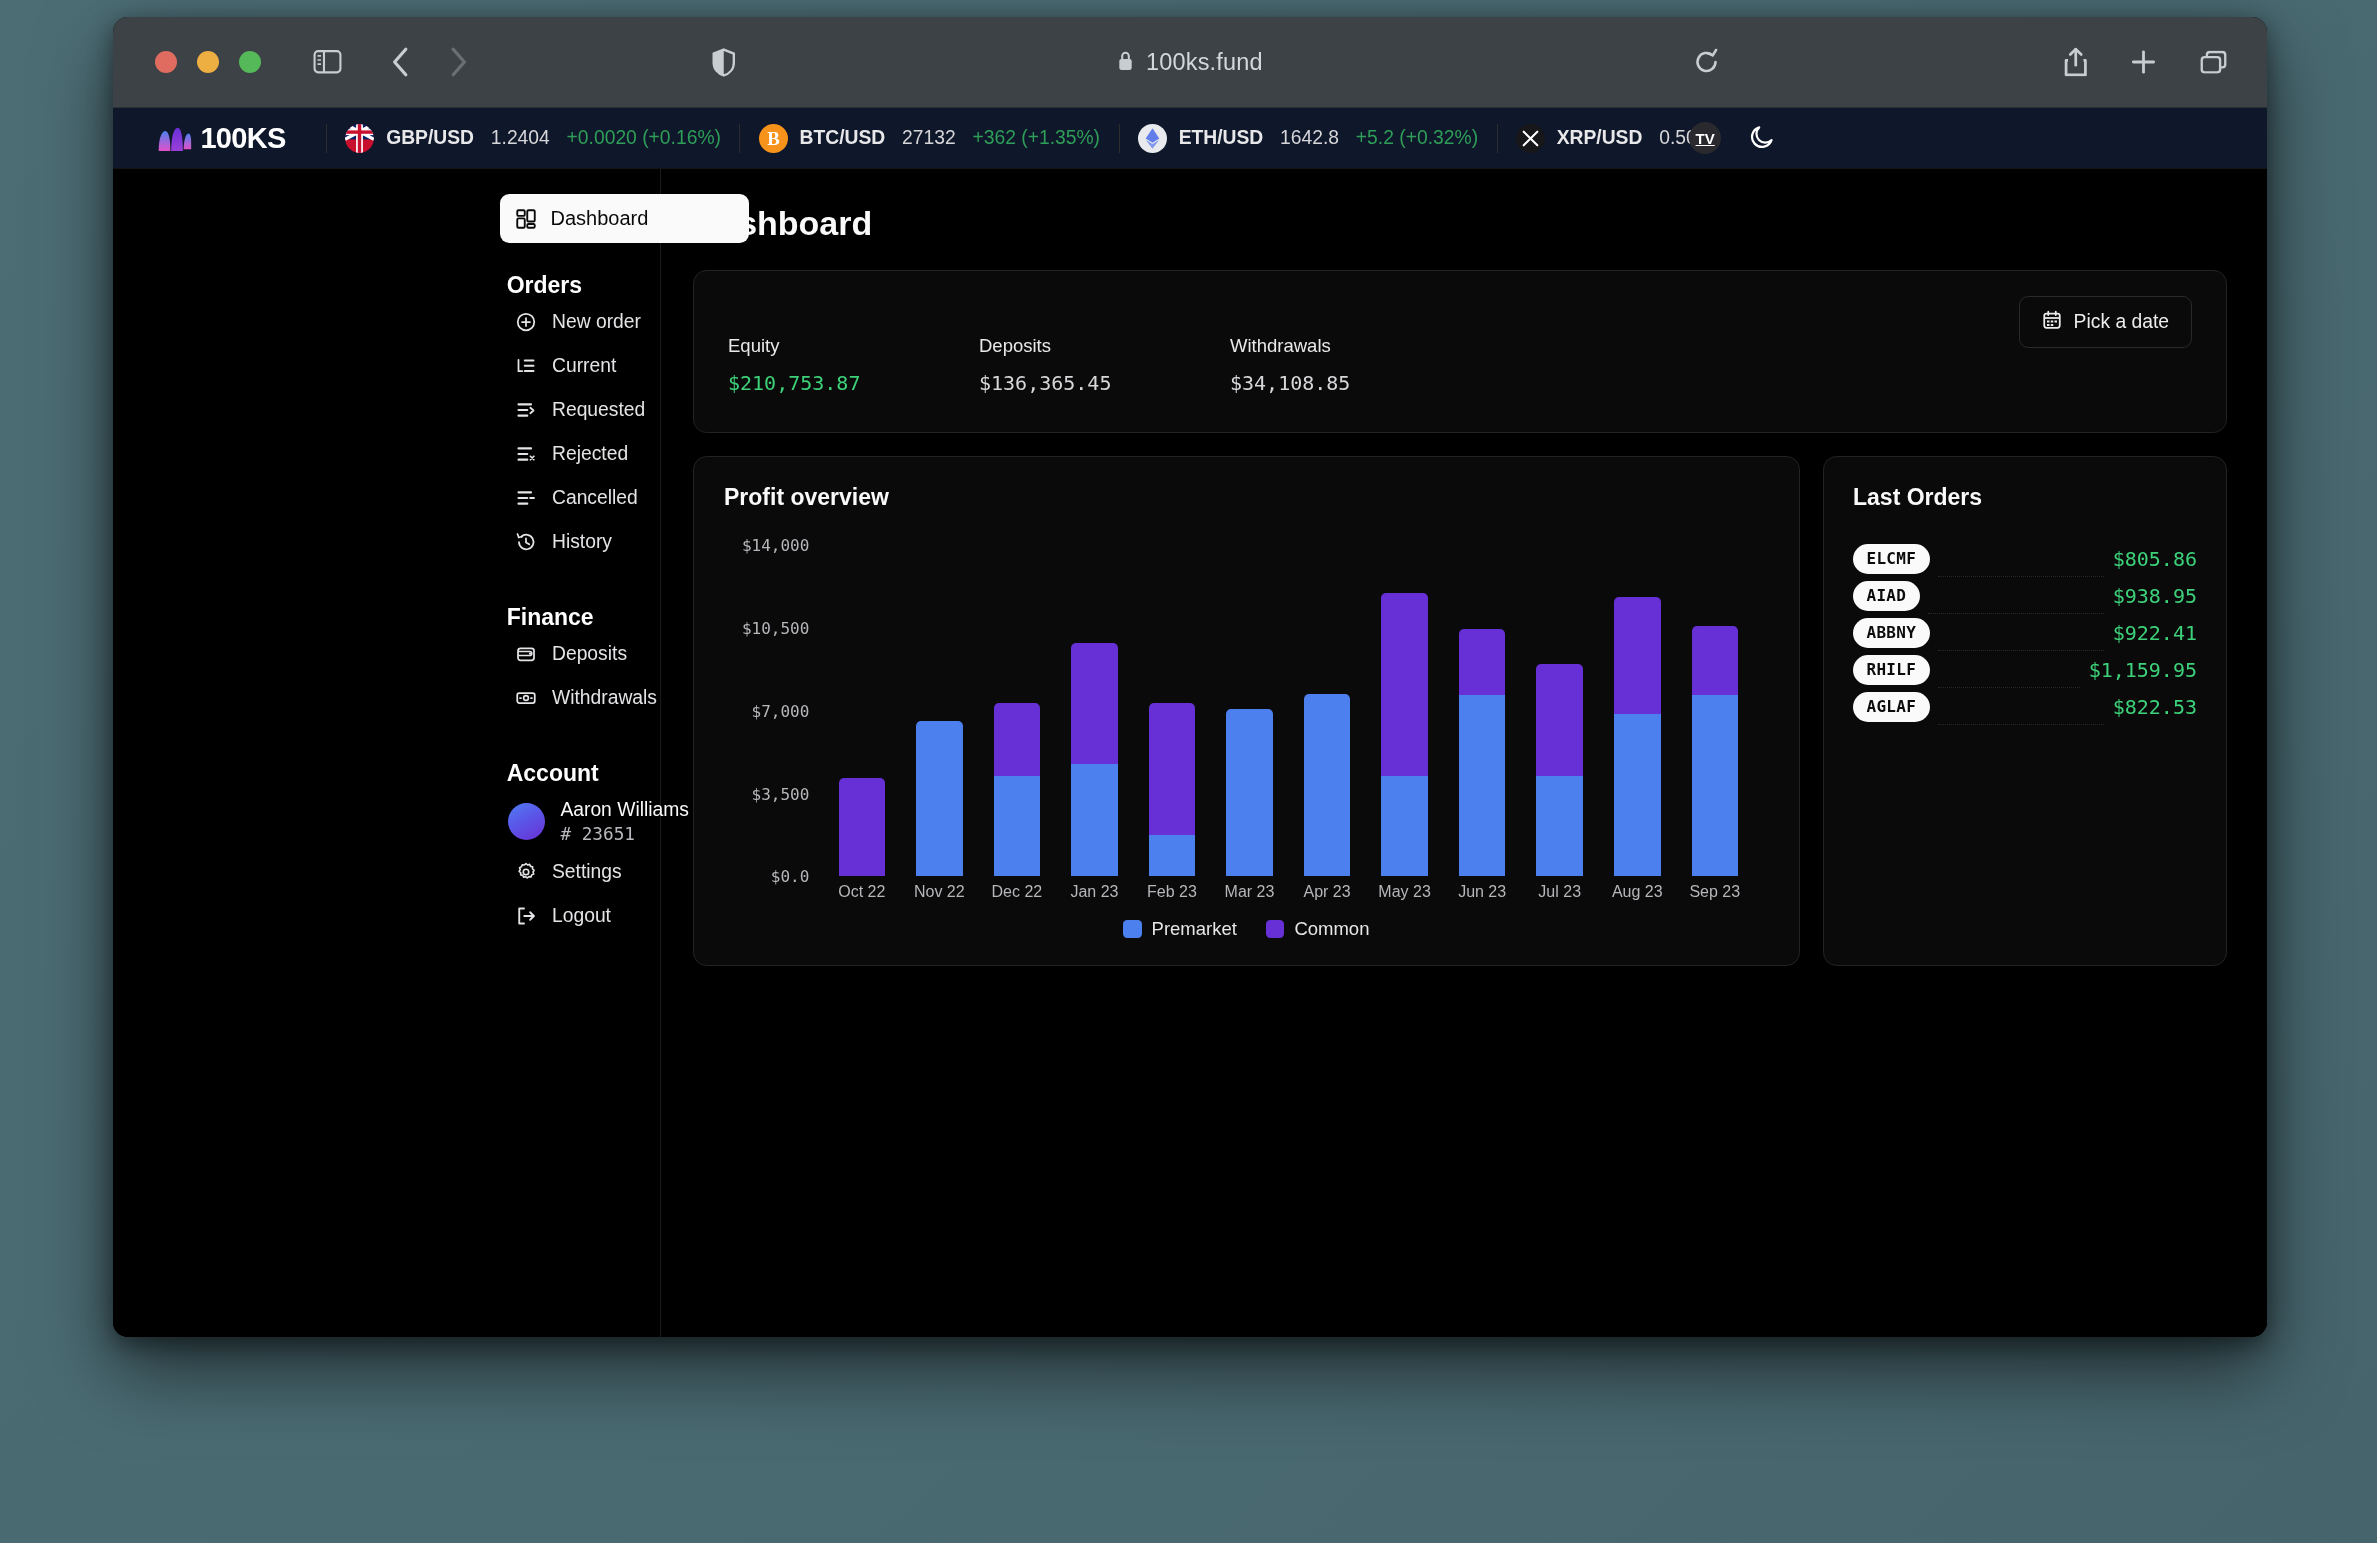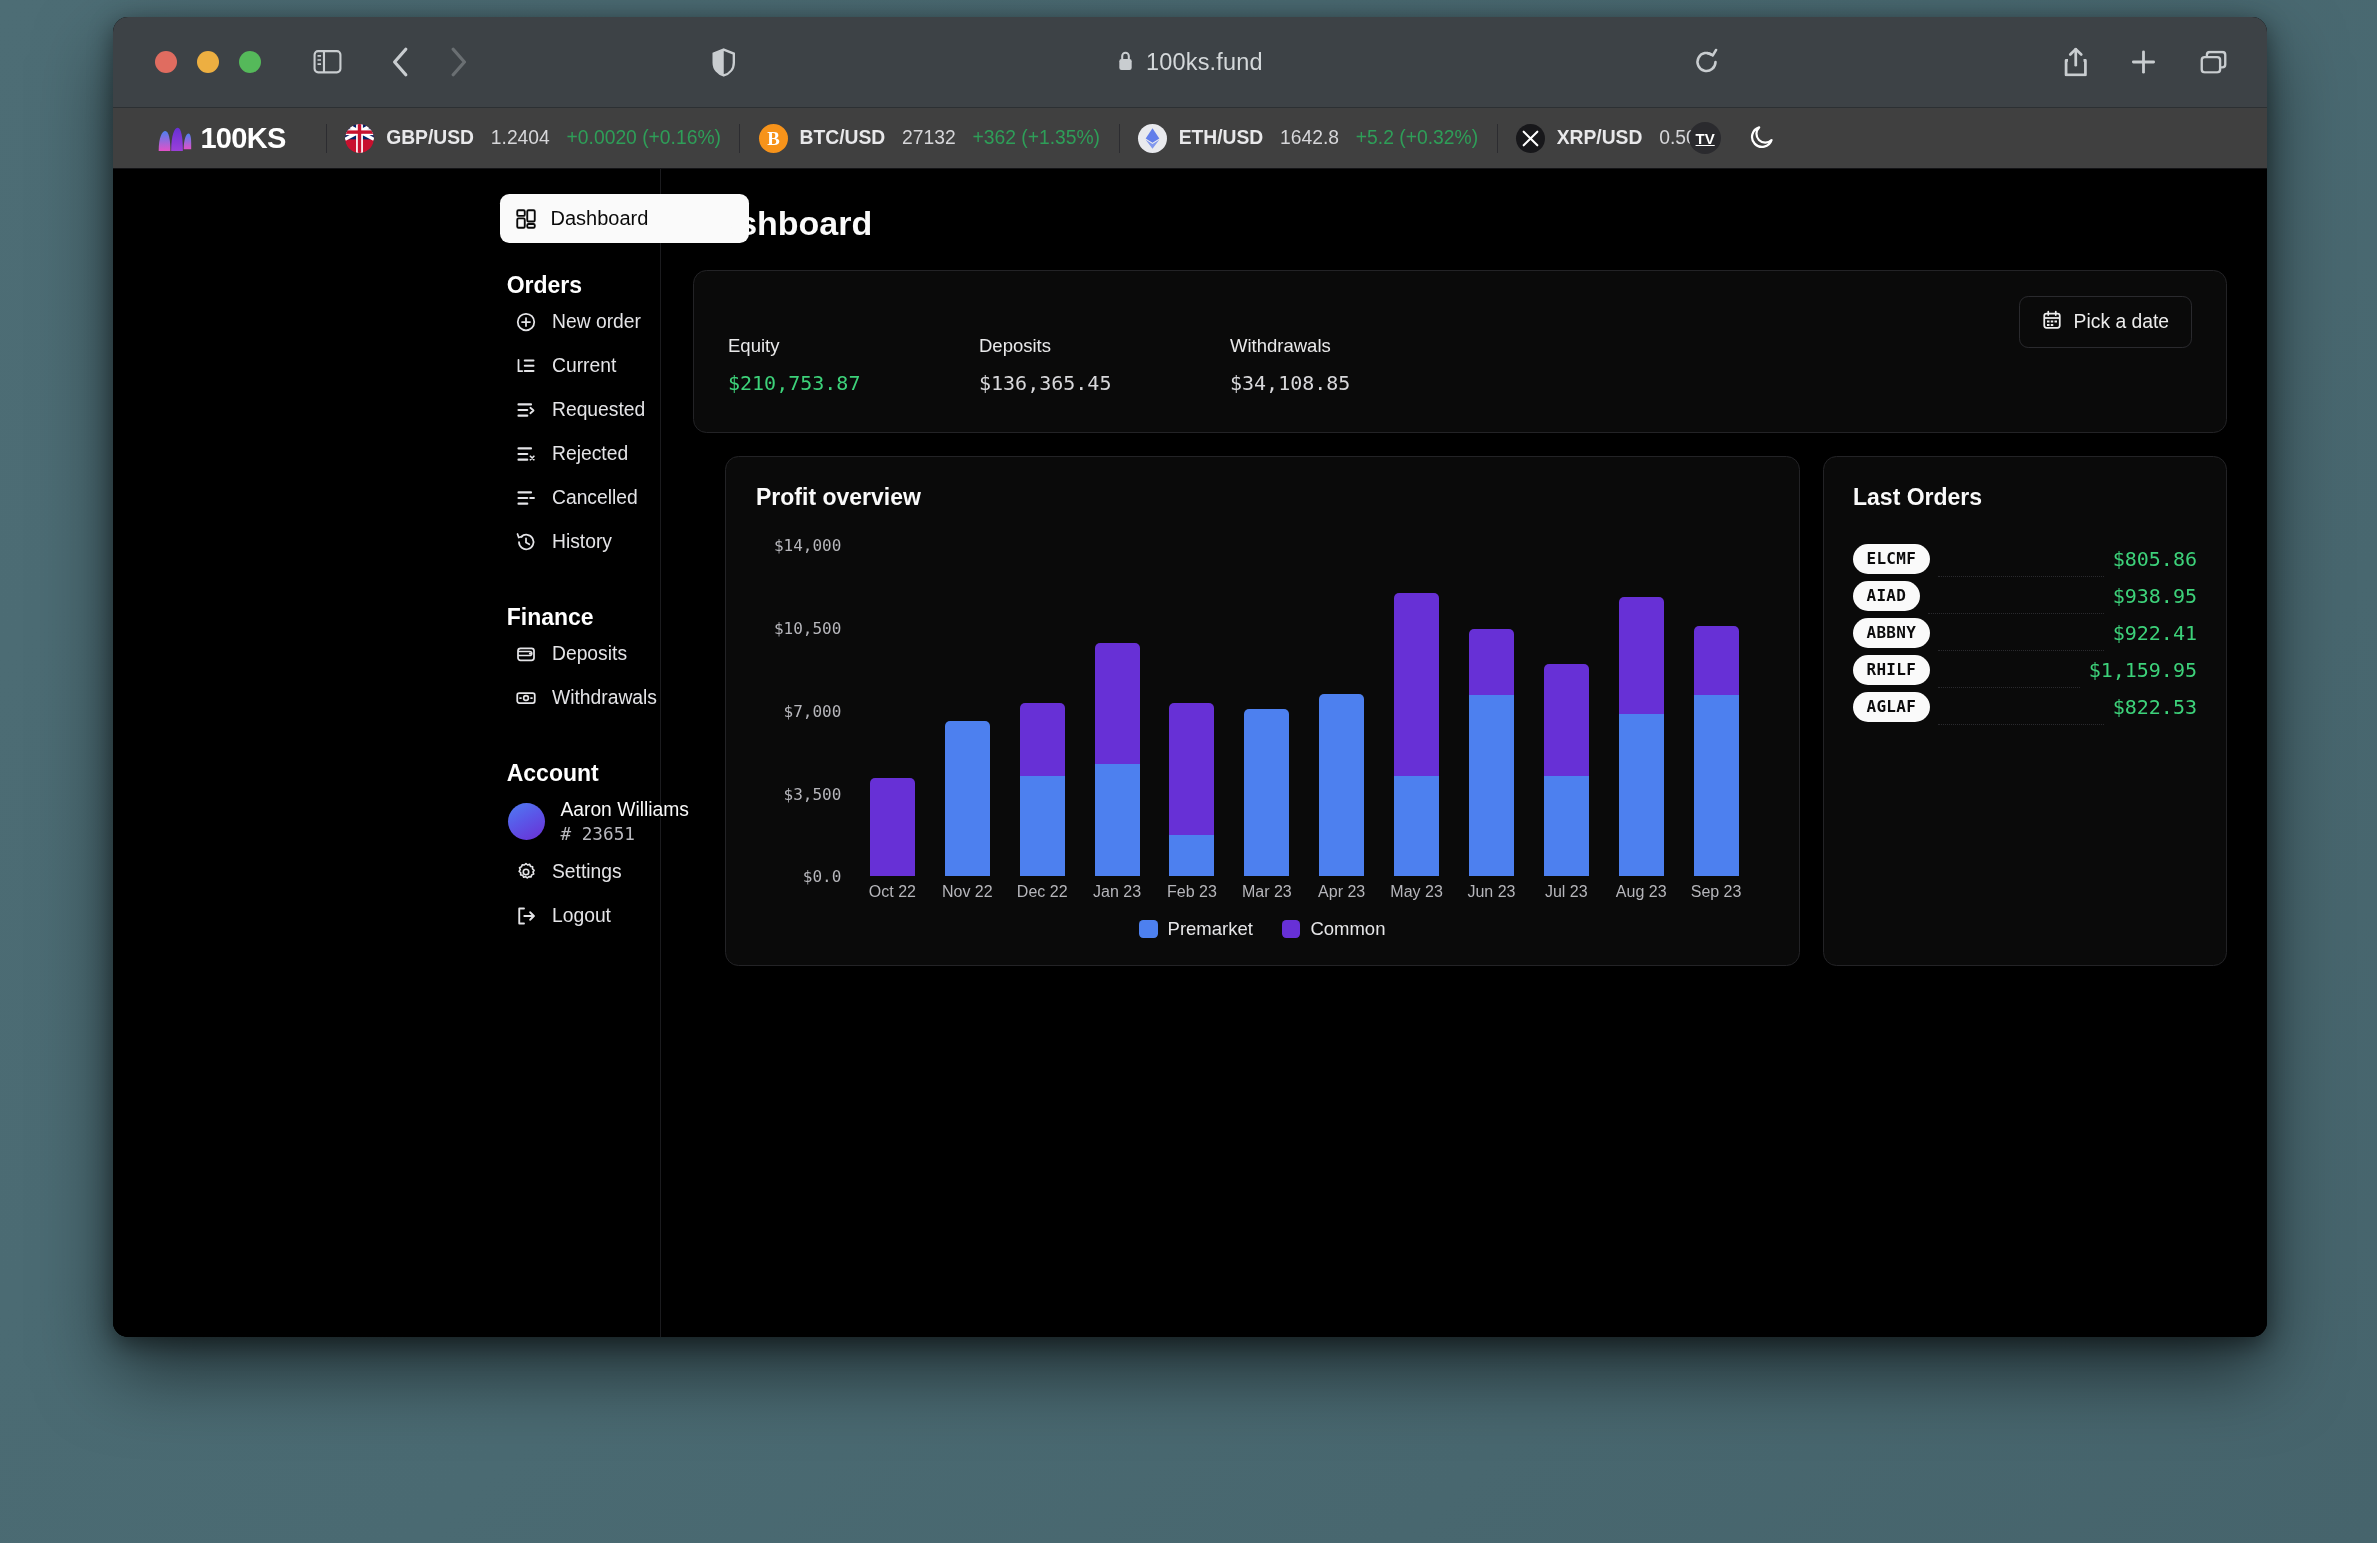--- a/index.html
+++ b/index.html
@@ -53,21 +53,21 @@
   .addr-text { color: #d4d8da; font-size: 23.5px; letter-spacing: 0.2px; }
 
   .reload { position: absolute; left: 1580px; top: 50%; transform: translateY(-50%); }
   .right-icons { position: absolute; right: 40px; top: 50%; transform: translateY(-50%); display: flex; align-items: center; gap: 44px; }
 
   
   .app { height: calc(100% - 91px); background: #000; display: flex; flex-direction: column; }
 
   .ticker {
     height: 61px; min-height: 61px;
-    background: #404040;
+    background: #0f172a;
     display: flex; align-items: center;
     padding: 0 32px 0 29px;
     border-bottom: 0.8px solid #141417;
   }
   .brand { display: flex; align-items: center; gap: 8.4px; padding: 0 22px 0 15px; }
   .brand-logo { width: 35px; height: 29px; }
   .brand-name { color: #fff; font-size: 29px; font-weight: bold; letter-spacing: -0.7px; }
   .tick-sep { width: 0.8px; height: 29px; background: #2c2c30; margin: 0 18.5px; }
   .tick { display: flex; align-items: center; gap: 11.8px; white-space: nowrap; }
   .tick-ico { width: 29px; height: 29px; border-radius: 50%; flex: none; display:flex;align-items:center;justify-content:center; overflow:hidden; }
@@ -132,21 +132,21 @@
     height: 52px; padding: 0 22px;
     border: 0.8px solid #2a2a2e; border-radius: 9.2px;
     color: #ededed; font-size: 19.3px; background: #0a0a0a;
   }
   .stats { display: flex; margin-top: 34px; }
   .stat { width: 251px; }
   .stat-label { color: #e9e9ea; font-size: 18.5px; font-weight: normal; }
   .stat-value { margin-top: 13.5px; font-size: 20px; font-family: "DejaVu Sans Mono", monospace; color: #d7d7da; }
   .stat-value.positive { color: #3dd27a; }
 
-  .row2 { display: flex; gap: 23.5px; margin-top: 23.5px; align-items: stretch; margin-left: 32px; }
+  .row2 { display: flex; gap: 23.5px; margin-top: 23.5px; align-items: stretch; }
   .profit-card { flex: 1; padding: 27px 30px 25px 30px; }
   .orders-card { width: 404px; min-width: 404px; padding: 27px 29px 25px 29px; }
 
   
   .chart { position: relative; height: 361px; margin-top: 34px; }
   .y-axis { position: absolute; left: 0; top: 0; bottom: 30px; width: 92px; }
   .y-tick {
     position: absolute; right: 6.7px;
     transform: translateY(-50%);
     color: #b6b6bb; font-size: 16px;

